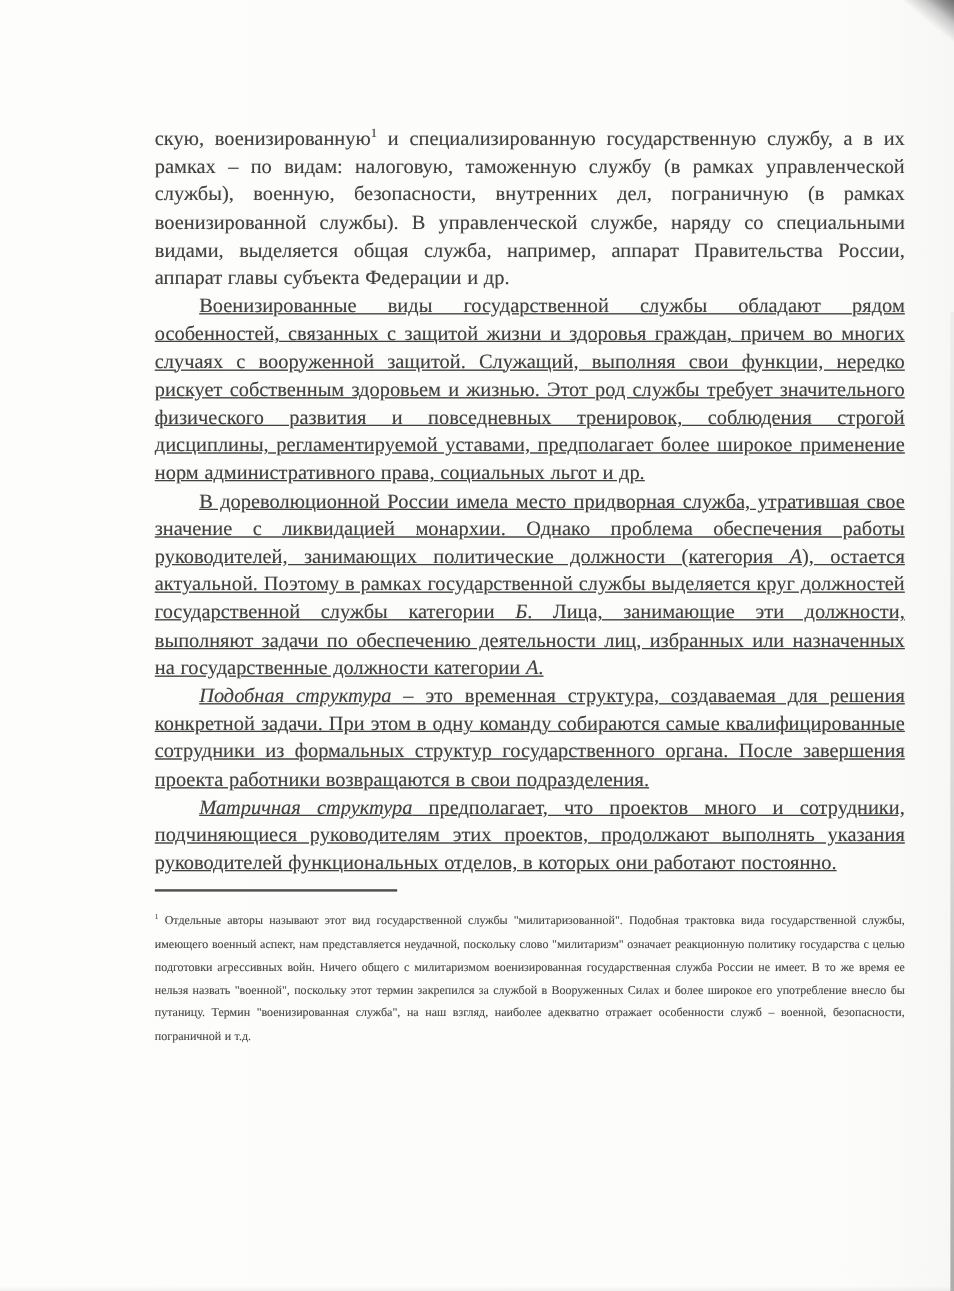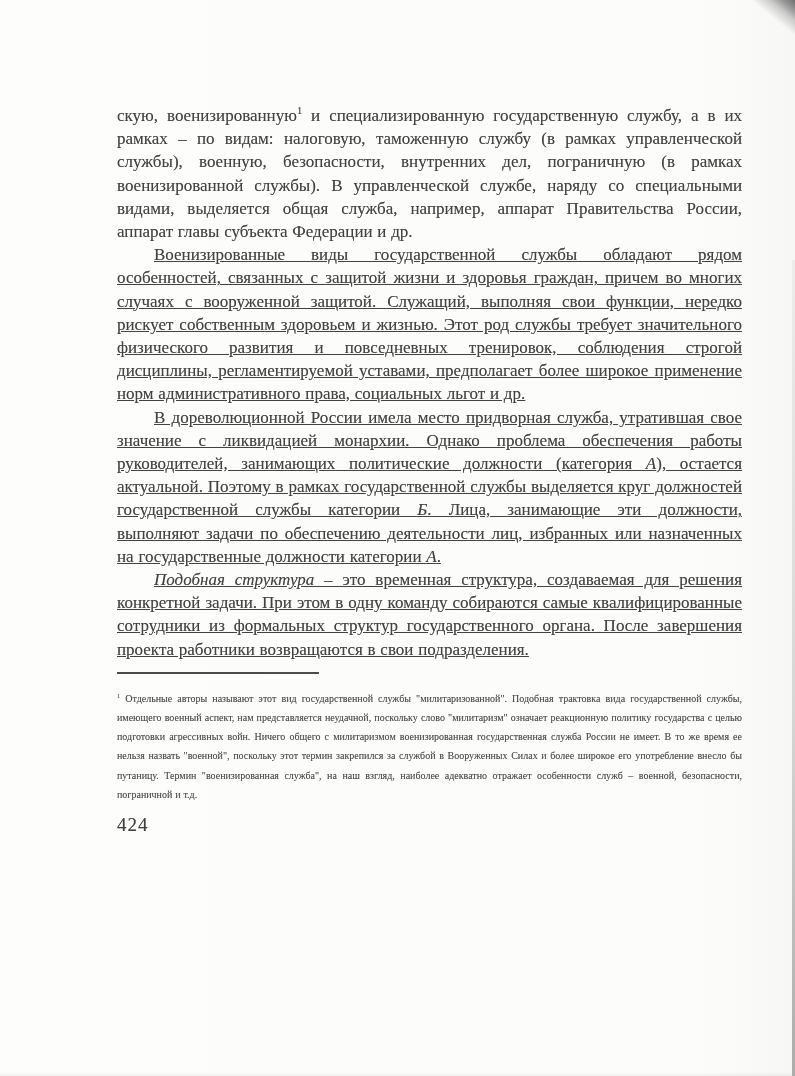--- a/index.html
+++ b/index.html
@@ -40,21 +40,21 @@
   .bottom-edge {
     position: absolute;
     left: 0;
     right: 0;
     bottom: 0;
     height: 4px;
     background: linear-gradient(to bottom, rgba(255,255,255,0), rgba(180,180,180,0.18));
   }
   .text-block {
     position: absolute;
-    left: 117px;
+    left: 129px;
     top: 104px;
     width: 625px;
   }
   .para {
     margin: 0;
     font-size: 17px;
     line-height: 23.2px;
     text-align: justify;
     text-shadow: 0 0 0.6px rgba(70,70,70,0.45);
     word-spacing: 0.5px;
@@ -96,18 +96,18 @@
   <div class="corner-shadow"></div>
   <div class="edge-shadow"></div>
   <div class="bottom-edge"></div>
 
   <main class="text-block">
     <div id="paragraphs">
         <p class="para"><span>скую, военизированную</span><sup>1</sup><span> и специализированную государственную службу, а в их рамках – по видам: налоговую, таможенную службу (в рамках управленческой службы), военную, безопасности, внутренних дел, пограничную (в рамках военизированной службы). В управленческой службе, наряду со специальными видами, выделяется общая служба, например, аппарат Правительства России, аппарат главы субъекта Федерации и др.</span></p>
         <p class="para indent"><span>Военизированные виды государственной службы обладают рядом особенностей, связанных с защитой жизни и здоровья граждан, причем во многих случаях с вооруженной защитой. Служащий, выполняя свои функции, нередко рискует собственным здоровьем и жизнью. Этот род службы требует значительного физического развития и повседневных тренировок, соблюдения строгой дисциплины, регламентируемой уставами, предполагает более широкое применение норм административного права, социальных льгот и др.</span></p>
         <p class="para indent"><span>В дореволюционной России имела место придворная служба, утратившая свое значение с ликвидацией монархии. Однако проблема обеспечения работы руководителей, занимающих политические должности (категория </span><i>А</i><span>), остается актуальной. Поэтому в рамках государственной службы выделяется круг должностей государственной службы категории </span><i>Б</i><span>. Лица, занимающие эти должности, выполняют задачи по обеспечению деятельности лиц, избранных или назначенных на государственные должности категории </span><i>А</i><span>.</span></p>
         <p class="para indent"><i>Подобная структура</i><span> – это временная структура, создаваемая для решения конкретной задачи. При этом в одну команду собираются самые квалифицированные сотрудники из формальных структур государственного органа. После завершения проекта работники возвращаются в свои подразделения.</span></p>
+        <p class="para indent"><i>Матричная структура</i><span> предполагает, что проектов много и сотрудники, подчиняющиеся руководителям этих проектов, продолжают выполнять указания руководителей функциональных отделов, в которых они работают постоянно.</span></p>
       </div>
     <hr class="footnote-rule">
     <p id="footnote" class="footnote"><sup>1</sup><span> Отдельные авторы называют этот вид государственной службы "милитаризованной". Подобная трактовка вида государственной службы, имеющего военный аспект, нам представляется неудачной, поскольку слово "милитаризм" означает реакционную политику государства с целью подготовки агрессивных войн. Ничего общего с милитаризмом военизированная государственная служба России не имеет. В то же время ее нельзя назвать "военной", поскольку этот термин закрепился за службой в Вооруженных Силах и более широкое его употребление внесло бы путаницу. Термин "военизированная служба", на наш взгляд, наиболее адекватно отражает особенности служб – военной, безопасности, пограничной и т.д.</span></p>
-    <div class="page-number">424</div>
   </main>
 </div>
 
 </body></html>

